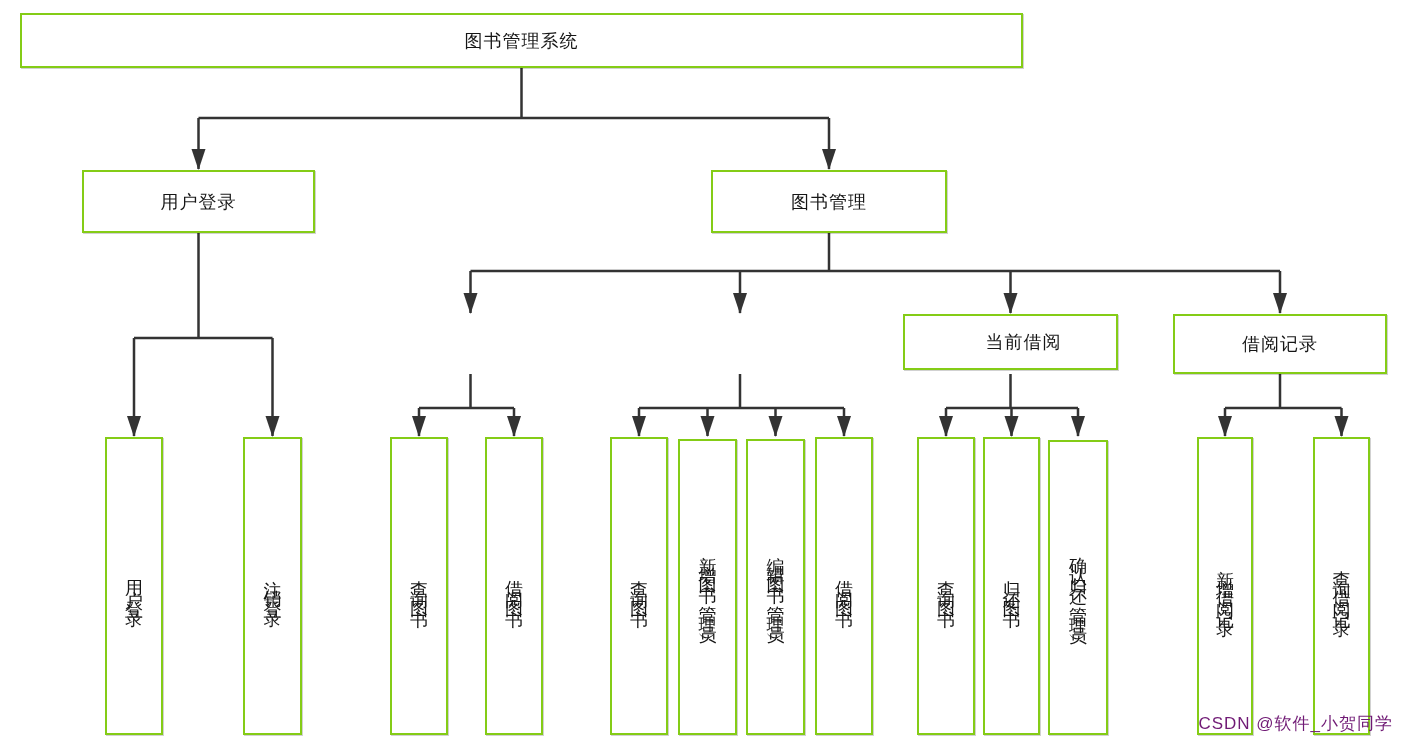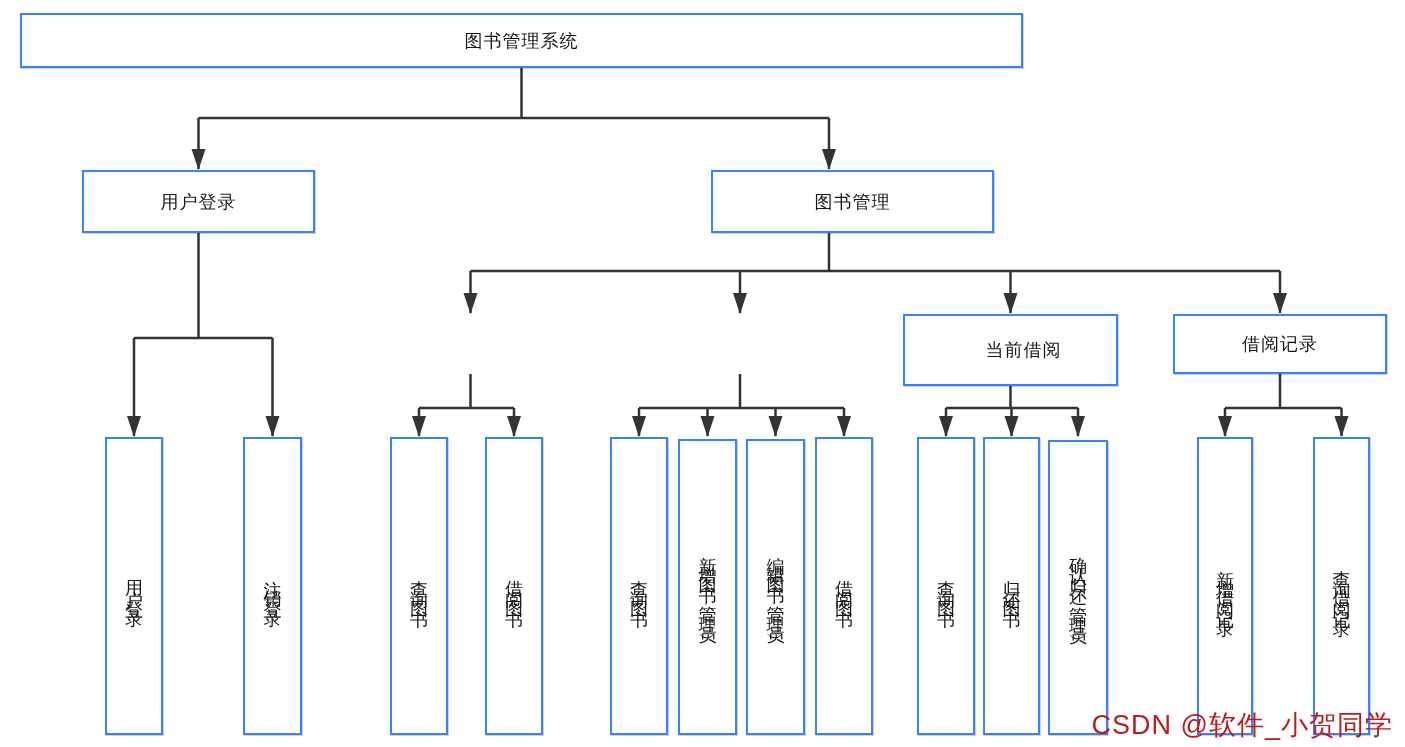--- a/index.html
+++ b/index.html
@@ -20,21 +20,21 @@
     left: 0;
     top: 0;
     width: 1405px;
     height: 747px;
     pointer-events: none;
   }
   .box {
     position: absolute;
     box-sizing: border-box;
     background: #ffffff;
-    border: 2px solid #3b82f6;
+    border: 2px solid #84cc16;
     display: flex;
     align-items: center;
     justify-content: center;
     color: #161616;
     box-shadow: 1px 1px 0 rgba(0,0,0,0.18);
   }
   .box.h {
     font-size: 18px;
     letter-spacing: 1px;
     white-space: nowrap;
@@ -43,23 +43,23 @@
     writing-mode: vertical-rl;
     text-orientation: mixed;
     font-size: 18px;
     line-height: 1;
     letter-spacing: 10px;
     white-space: nowrap;
   }
   .watermark {
     position: absolute;
     right: 12px;
-    bottom: 4px;
-    font-size: 27px;
-    color: #b91c1c;
+    bottom: 12px;
+    font-size: 17px;
+    color: #701a75;
     letter-spacing: 1px;
     white-space: nowrap;
   }
 </style>
 </head>
 <body>
 
 <div class="canvas">
 
   <svg class="connectors" viewBox="0 0 1405 747" xmlns="http://www.w3.org/2000/svg">
@@ -98,23 +98,23 @@
       <polygon points="1004.5,416 1018.5,416 1011.5,437"></polygon>
       <polygon points="1071,416 1085,416 1078,437"></polygon>
       <polygon points="1218,416 1232,416 1225,437"></polygon>
       <polygon points="1334.5,416 1348.5,416 1341.5,437"></polygon>
     </g>
   </svg>
 
   <div class="box h" style="left:20px; top:13px; width:1003px; height:55px;">图书管理系统</div>
 
   <div class="box h" style="left:82px; top:170px; width:233px; height:63px;">用户登录</div>
-  <div class="box h" style="left:711px; top:170px; width:283px; height:63px;">图书管理</div>
+  <div class="box h" style="left:711px; top:170px; width:236px; height:63px;">图书管理</div>
 
-  <div class="box h" style="left:903px; top:314px; width:215px; height:72px;padding-left:26px;">当前借阅</div>
+  <div class="box h" style="left:903px; top:314px; width:215px; height:56px;padding-left:26px;">当前借阅</div>
   <div class="box h" style="left:1173px; top:314px; width:214px; height:60px;">借阅记录</div>
 
   <div class="box v" style="left:105px; top:437px; width:58px; height:298px;">
     <span>用户登录</span>
   </div>
   <div class="box v" style="left:243px; top:437px; width:59px; height:298px;">
     <span>注销登录</span>
   </div>
 
   <div class="box v" style="left:390px; top:437px; width:58px; height:298px;">

